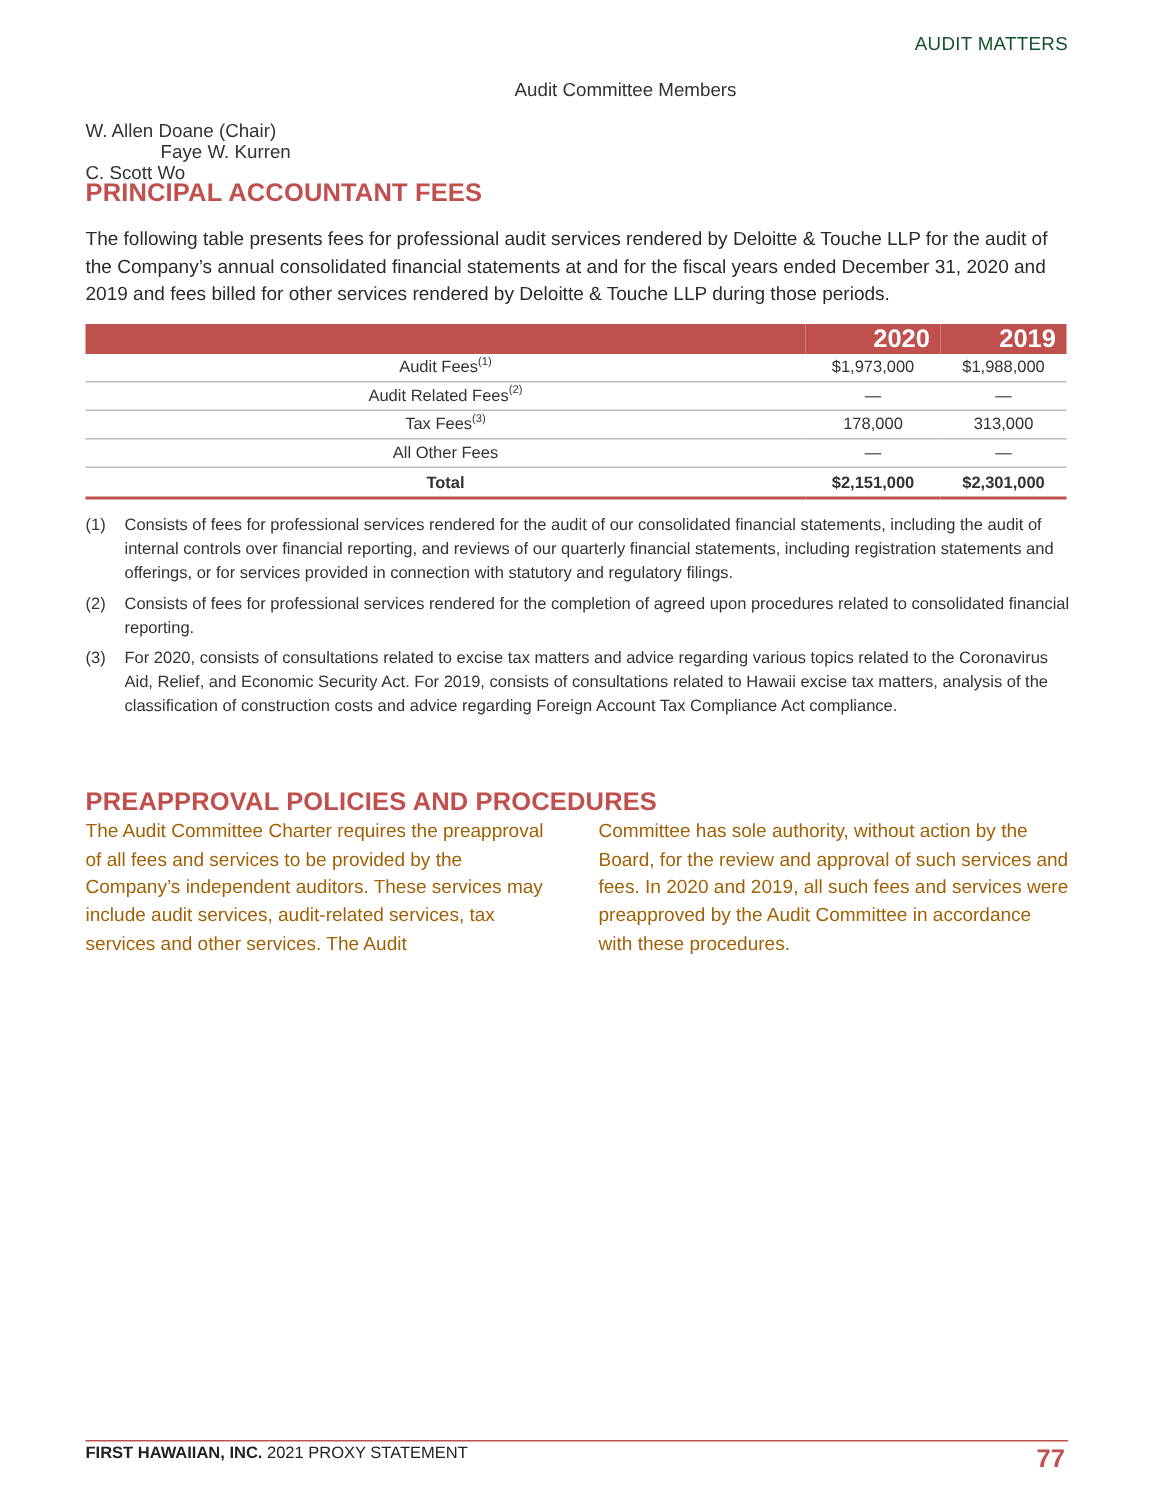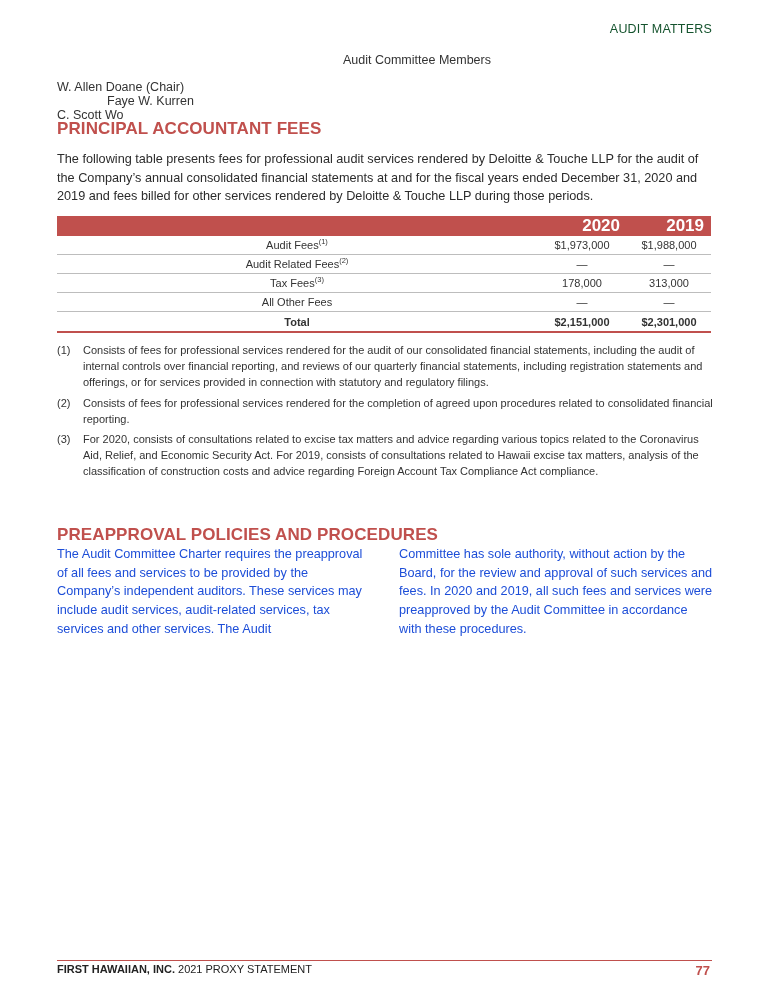--- a/index.html
+++ b/index.html
@@ -49,33 +49,33 @@
   .footnotes {
     position: absolute; top: 342px; left: 57px; width: 660px;
     font-size: 11px; line-height: 16.2px; color: #333;
   }
   .fn { display: flex; margin-bottom: 4px; }
   .fn .mark { width: 26px; flex: 0 0 26px; }
   .fn .txt { flex: 1; }
   .pre-cols {
     position: absolute; top: 545px; left: 57px; width: 656px;
     display: flex; justify-content: space-between;
-    font-size: 12.7px; line-height: 18.7px; color: #1d4ed8;
+    font-size: 12.7px; line-height: 18.7px; color: #a16207;
   }
   .pre-cols div { width: 314px; }
   .footer-rule {
     position: absolute; top: 960px; left: 57px; width: 655px;
     border-top: 1px solid #c0504d;
   }
   .footer-left {
     position: absolute; top: 963px; left: 57px; font-size: 11px; color: #222;
   }
   .footer-left b { font-weight: bold; }
   .footer-page {
-    position: absolute; top: 963px; right: 58px; font-size: 13px; font-weight: bold; color: #c0504d;
+    position: absolute; top: 963px; right: 58px; font-size: 17px; font-weight: bold; color: #c0504d;
   }
 </style>
 </head>
 <body>
 
 <div class="running-head">AUDIT MATTERS</div>
 
 <div class="committee-title">Audit Committee Members</div>
 <div class="committee-members">
   <span>W. Allen Doane (Chair)</span>

